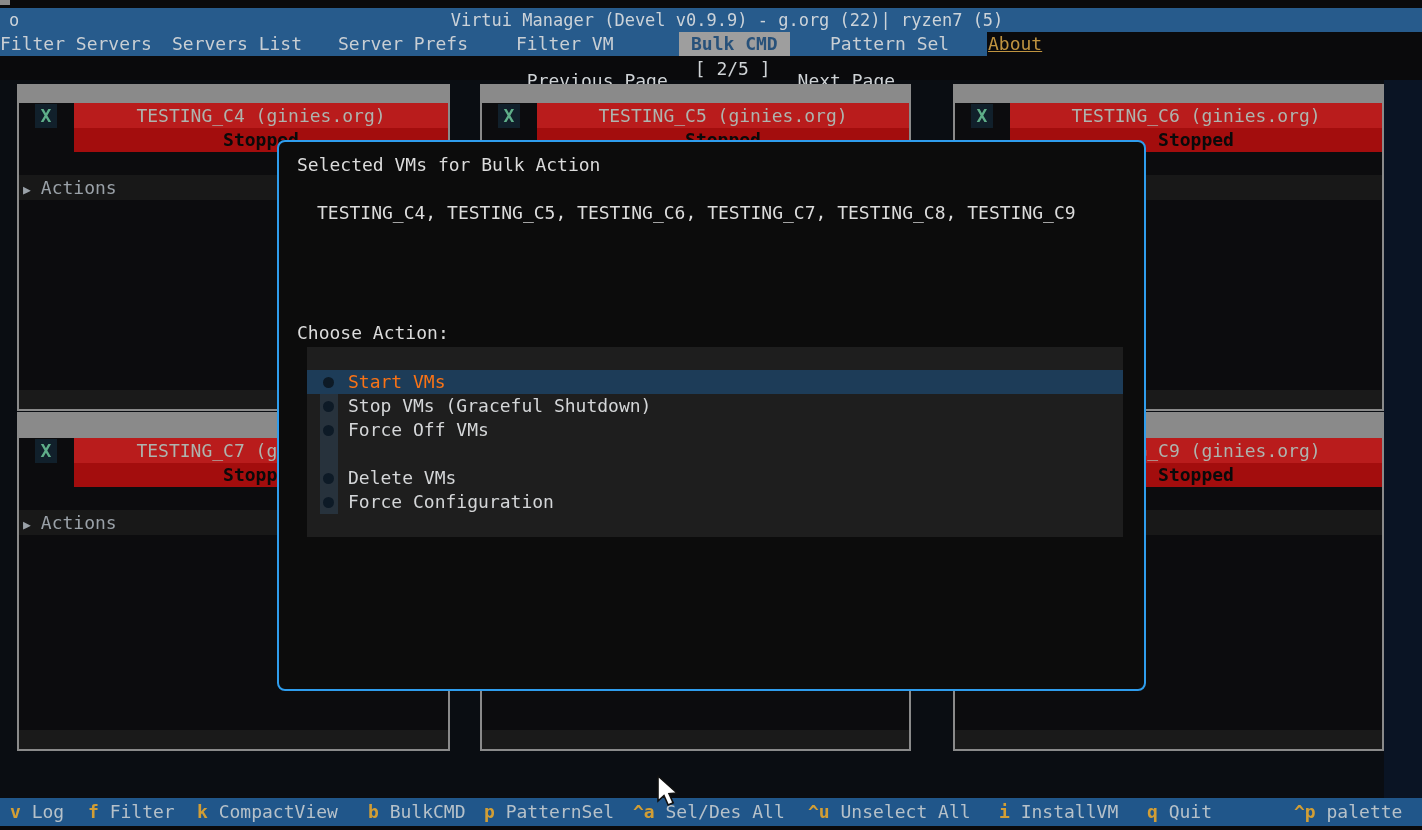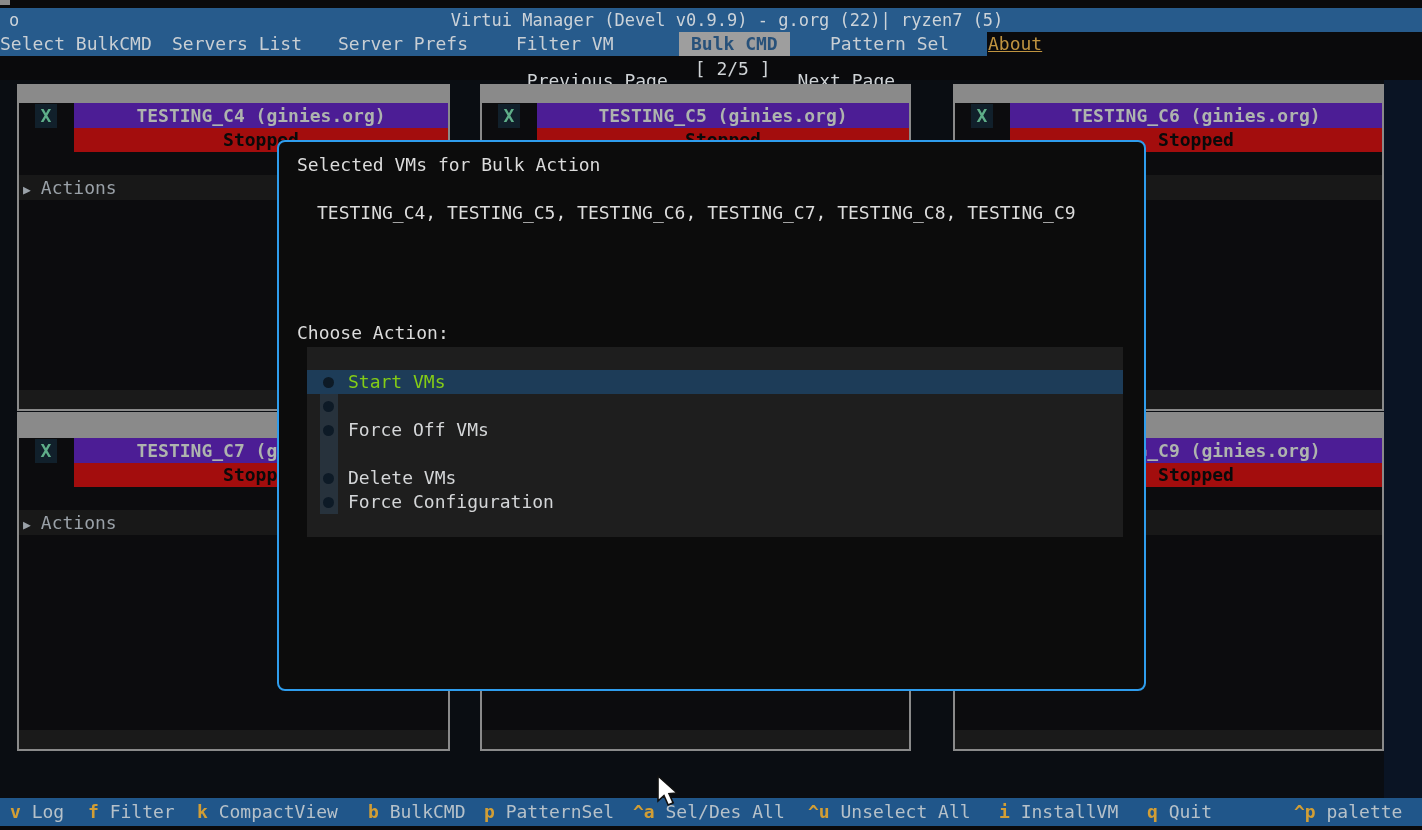--- a/index.html
+++ b/index.html
@@ -24,42 +24,42 @@
              display:flex; justify-content:center; align-items:center; gap:20px; color:#cfd3d6; }
   #pagerow .pg { text-decoration:underline; padding:0 7px; white-space:pre;margin-top:24px; }
 
   
   .card { position:absolute; background:#0c0c0e; border:2px solid #8a8a8a; border-top:none; }
   .card .hdr { position:absolute; left:0; top:0; width:100%; background:#8a8a8a; }
   .r1 .hdr { height:19px; } .r2 .hdr { height:26px; }
   .card .cb { position:absolute; left:16px; width:22px; height:24px; background:#11202b;
               color:#5fae89; text-align:center; line-height:24px; font-weight:bold; }
   .r1 .cb { top:20px; } .r2 .cb { top:27px; }
-  .card .vmtitle { position:absolute; left:55px; right:0; height:25px; background:#4c1d95;
-                   color:#aeb4ae; font-weight:bold; text-align:center; line-height:25px; white-space:nowrap; overflow:hidden; }
+  .card .vmtitle { position:absolute; left:55px; right:0; height:25px; background:#b91c1c;
+                   color:#aeb4ae; font-weight:normal; text-align:center; line-height:25px; white-space:nowrap; overflow:hidden; }
   .r1 .vmtitle { top:19px; } .r2 .vmtitle { top:26px; }
   .card .vmstatus { position:absolute; left:55px; right:0; height:24px; background:#a30d0d;
                     color:#0a0a0a; font-weight:bold; text-align:center; line-height:24px; }
   .r1 .vmstatus { top:44px; } .r2 .vmstatus { top:51px; }
   .card .actions { position:absolute; left:0; right:0; height:25px; background:#181818;
                    color:#9aa1a8; line-height:25px; padding-left:4px; }
   .r1 .actions { top:91px; } .r2 .actions { top:98px; }
   .card .actions .arr { font-size:13px; margin-right:10px; color:#9aa1a8; }
   .card .footband { position:absolute; left:0; right:0; bottom:0; height:19px; background:#1a1a1a; }
 
   
   #modal { left:277px; top:140px; width:869px; height:551px; background:#0c0c0c;
            border:2px solid #2f9ded; border-radius:8px; z-index:20; color:#dcdcdc; }
   #modal .mtitle { position:absolute; left:18px; top:12px; }
   #modal .vmlist { position:absolute; left:38px; top:60px; white-space:pre; }
   #modal .choose { position:absolute; left:18px; top:180px; }
   #listbox { position:absolute; left:28px; top:205px; width:816px; height:190px; background:#1e1e1e; }
   #listbox .gutter { position:absolute; left:13px; top:23px; width:18px; height:144px; background:#27323c; }
   .opt { position:absolute; left:0; width:100%; height:24px; line-height:24px; color:#d4d6d8; }
-  .opt.sel { background:#1d3c58; color:#84cc16; }
+  .opt.sel { background:#1d3c58; color:#f97316; }
   .opt .blt { position:absolute; left:16px; top:7px; width:11px; height:11px; border-radius:50%; background:#0d1a26; }
   .opt .lbl { position:absolute; left:41px; white-space:pre; }
   #execbtn { position:absolute; left:28px; top:396px; width:816px; height:24px; background:#1781d2;
              color:#f2f6fa; font-weight:bold; text-align:center; line-height:24px; cursor:default; }
 
   
   #statusbar { left:0; top:798px; width:1422px; height:28px; background:#20568a; z-index:30; }
   .sb-item { position:absolute; top:0; height:16px; line-height:28px; white-space:pre; }
   .sb-item .k { color:#d29e35; font-weight:bold; }
   .sb-item .l { color:#b6c1c9; }
@@ -75,21 +75,21 @@
   <div class="abs" id="topstrip-box"></div>
 </div>
 
 <div class="abs" id="titlebar">
   <span class="ind">o</span>
   <span class="ttl">Virtui Manager (Devel v0.9.9) - g.org (22)| ryzen7 (5)</span>
 </div>
 
 <div class="abs" id="menubar">
   <div class="bluepart"></div>
-  <div class="menu-item" style="left:0px">Select BulkCMD</div>
+  <div class="menu-item" style="left:0px">Filter Servers</div>
   <div class="menu-item" style="left:172px">Servers List</div>
   <div class="menu-item" style="left:338px">Server Prefs</div>
   <div class="menu-item" style="left:516px">Filter VM</div>
   <div class="menu-item active" style="left:679px">Bulk CMD</div>
   <div class="menu-item" style="left:830px">Pattern Sel</div>
   <div class="menu-item link" style="left:988px">About</div>
 </div>
 
 <div class="abs" id="pagerow">
   <span class="pg">Previous Page</span>
@@ -158,20 +158,21 @@
   <div class="vmlist">TESTING_C4, TESTING_C5, TESTING_C6, TESTING_C7, TESTING_C8, TESTING_C9</div>
   <div class="choose">Choose Action:</div>
   <div id="listbox">
     <div class="gutter"></div>
     <div class="opt sel" style="top:23px">
         <span class="blt"></span>
         <span class="lbl">Start VMs</span>
       </div>
     <div class="opt" style="top:47px">
         <span class="blt"></span>
+        <span class="lbl">Stop VMs (Graceful Shutdown)</span>
       </div>
     <div class="opt" style="top:71px">
         <span class="blt"></span>
         <span class="lbl">Force Off VMs</span>
       </div>
     <div class="opt" style="top:119px">
         <span class="blt"></span>
         <span class="lbl">Delete VMs</span>
       </div>
     <div class="opt" style="top:143px">

